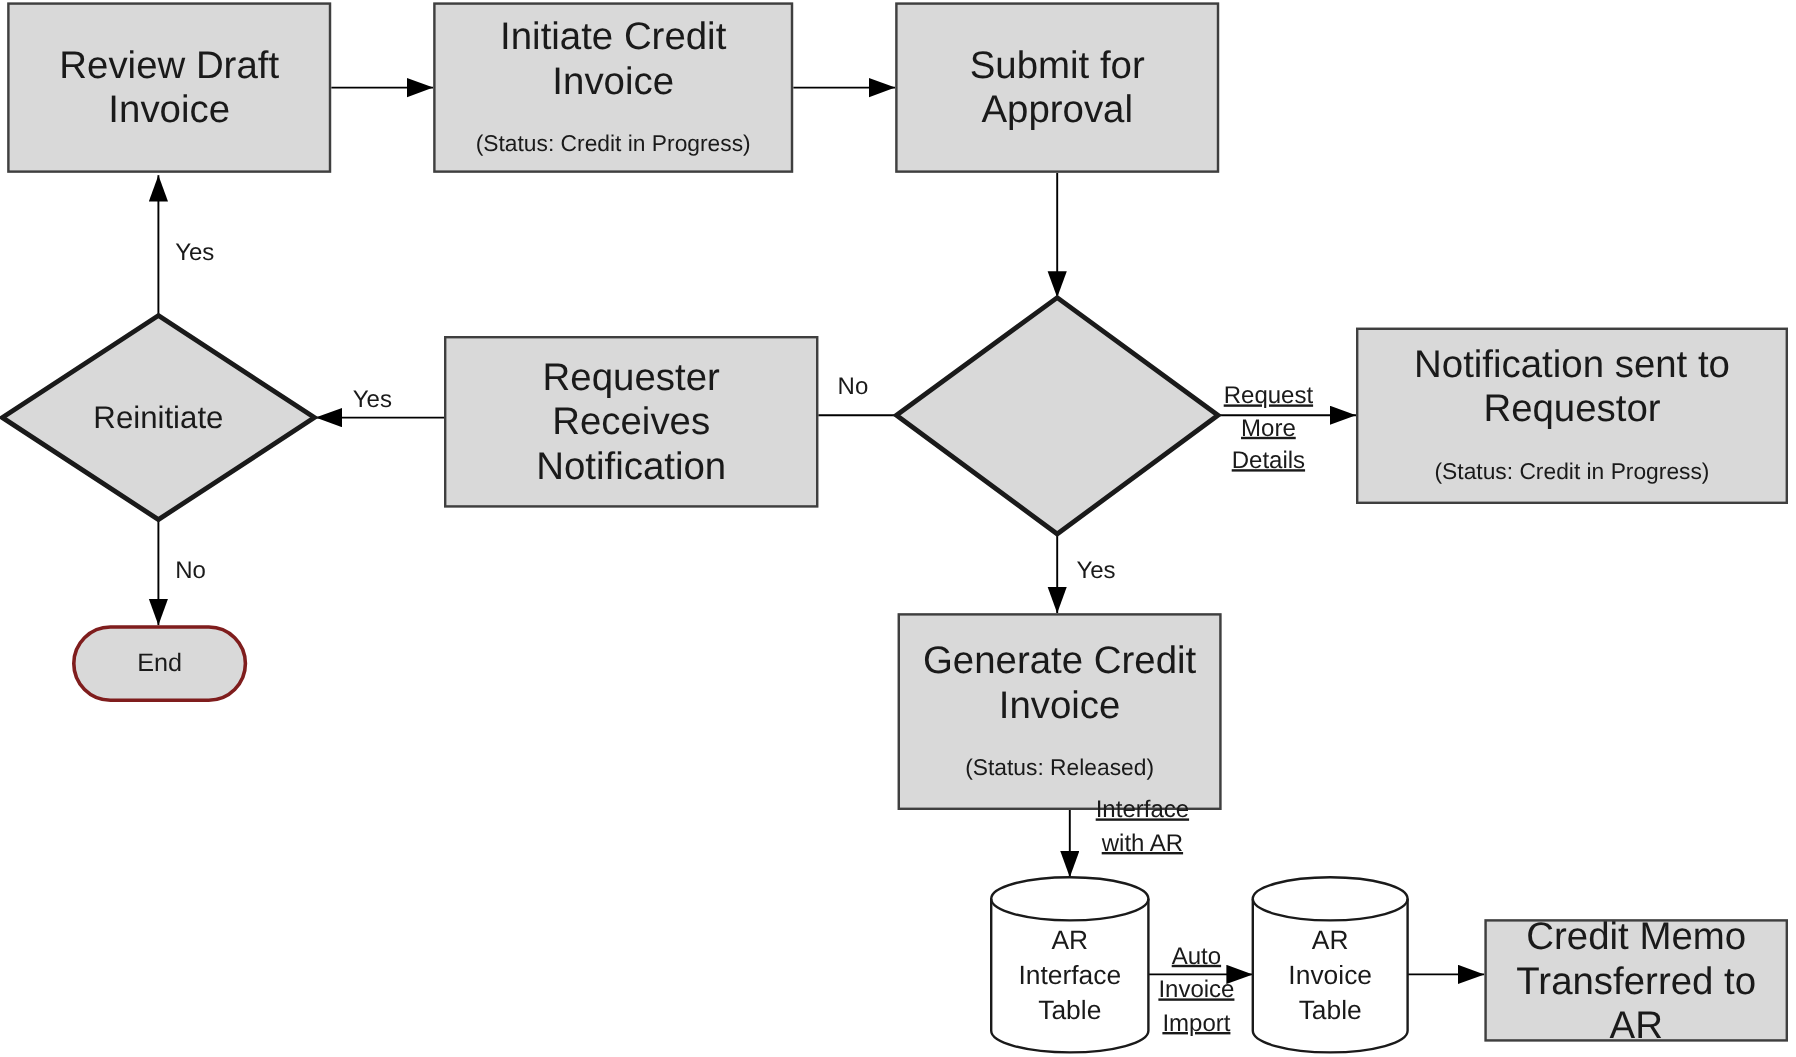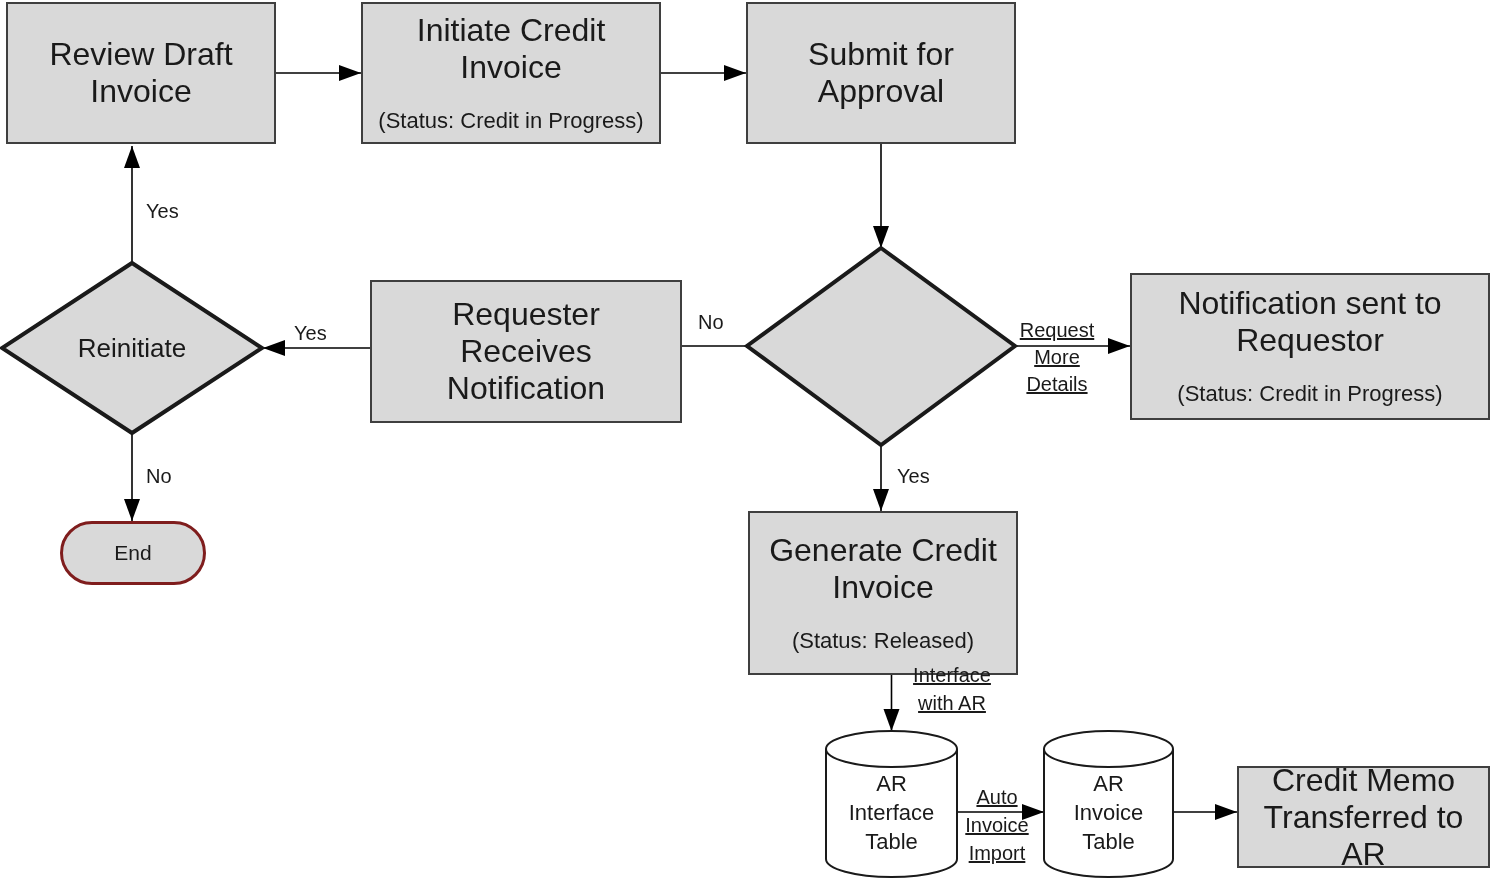--- a/index.html
+++ b/index.html
@@ -16,21 +16,21 @@
   .node {
     background: #d9d9d9;
     border: 2px solid #3f3f3f;
     display: flex;
     flex-direction: column;
     align-items: center;
     justify-content: center;
     text-align: center;
   }
   .node .title { font-size: 32px; line-height: 37px; white-space: pre-line; }
-  .node .status { font-size: 22px; line-height: 28px; margin-top: 21px; white-space: pre-line; }
+  .node .status { font-size: 19px; line-height: 28px; margin-top: 21px; white-space: pre-line; }
   .terminator {
     border: 3px solid #7f1d1d;
     border-radius: 32px;
   }
   .terminator .title { font-size: 21px; line-height: 26px; }
   .diamond-label {
     position: absolute; z-index: 2;
     display: flex; align-items: center; justify-content: center;
     text-align: center;
     font-size: 26px; line-height: 37px; white-space: pre-line;

